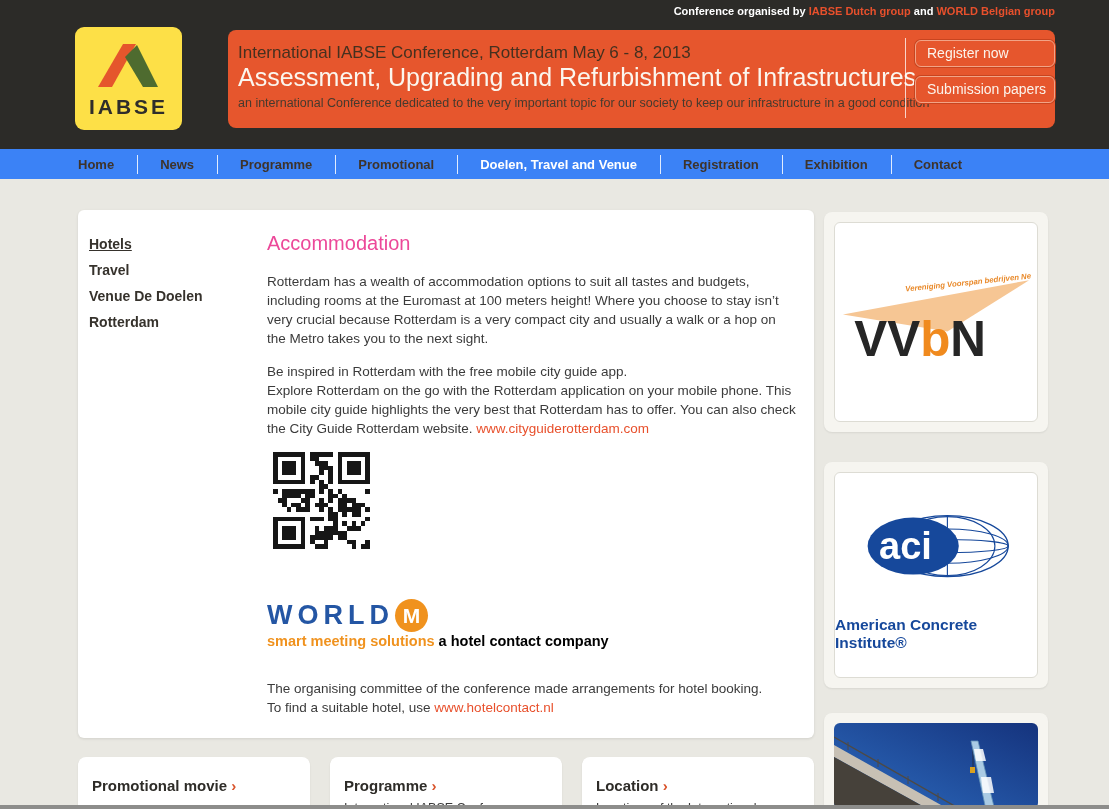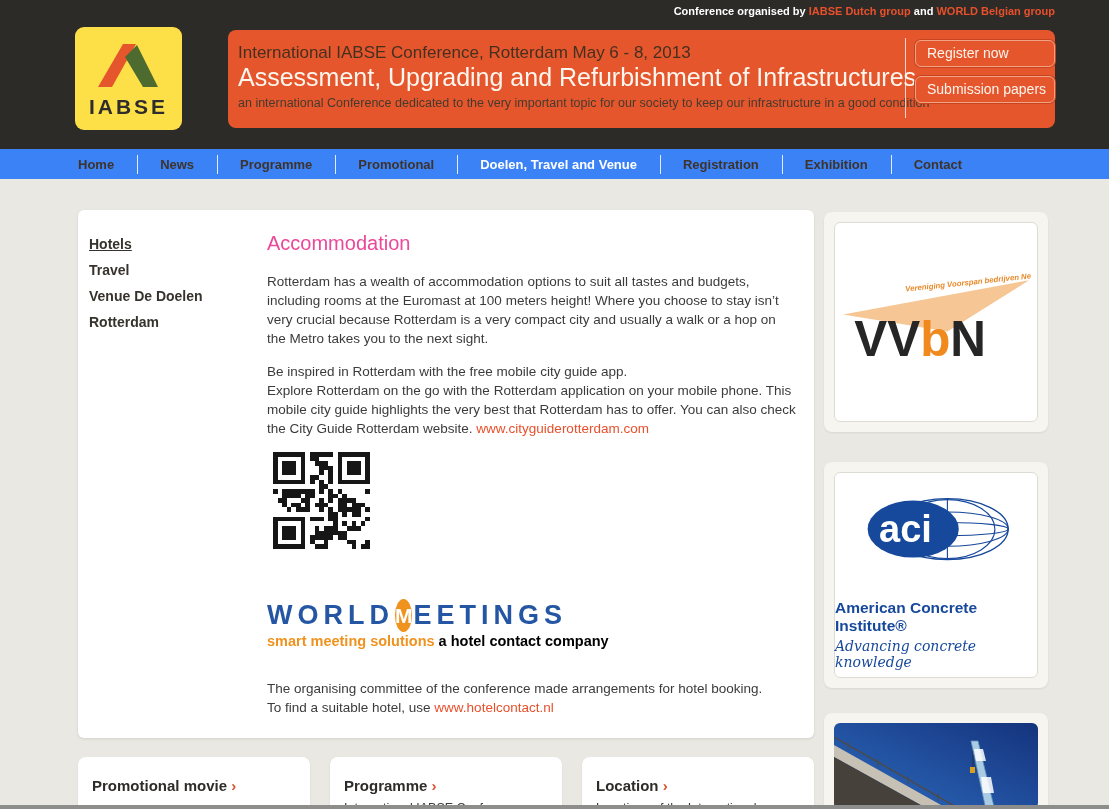--- a/index.html
+++ b/index.html
@@ -347,21 +347,20 @@
           <rect x="17" y="20" width="1" height="1" fill="#161616"></rect>
           <rect x="19" y="20" width="1" height="1" fill="#161616"></rect>
           <rect x="20" y="20" width="1" height="1" fill="#161616"></rect>
         </svg>
     </div>
 
     <div class="wm-logo">
       <div class="wm-top">
         <span class="wm-word">WORLD</span>
         <span class="wm-circle">M</span>
-        <span class="wm-word">EETINGS</span>
       </div>
       <div class="wm-tag"><span class="orange">smart meeting solutions</span><span class="blue"> a hotel contact company</span></div>
     </div>
 
     <p class="p-hotel"><span>The organising committee of the conference made arrangements for hotel booking.</span><br>
       <span>To find a suitable hotel, use </span><a>www.hotelcontact.nl</a></p>
   </div>
 </div>
 
 <div class="r-card card-vvbn">
@@ -379,21 +378,20 @@
     <svg width="190" height="100" viewBox="0 0 200 104">
       <ellipse cx="112" cy="50" rx="64" ry="32" fill="none" stroke="#16489B" stroke-width="1.4"></ellipse>
       <ellipse cx="112" cy="50" rx="50" ry="31" fill="none" stroke="#16489B" stroke-width="1.2"></ellipse>
       <ellipse cx="112" cy="50" rx="64" ry="18" fill="none" stroke="#16489B" stroke-width="1.2"></ellipse>
       <ellipse cx="112" cy="50" rx="64" ry="7" fill="none" stroke="#16489B" stroke-width="1.2"></ellipse>
       <line x1="112" y1="18" x2="112" y2="82" stroke="#16489B" stroke-width="1.2"></line>
       <ellipse cx="76" cy="50" rx="48" ry="30" fill="#16489B"></ellipse>
       <text x="40" y="64" font-size="40" font-weight="bold" fill="#FFFFFF" font-family="Liberation Sans, sans-serif">aci</text>
     </svg>
     <div class="aci-name">American Concrete Institute®</div>
-    <div class="aci-tagline">Advancing concrete knowledge</div>
   </div>
 </div>
 
 <div class="r-card card-photo">
   <div class="photo-inner">
     <svg width="204" height="96" viewBox="0 0 204 96">
       <defs>
         <linearGradient id="sky" x1="1" y1="0" x2="0" y2="1">
           <stop offset="0" stop-color="#15337D"></stop>
             <stop offset="1" stop-color="#2E6EC2"></stop>

